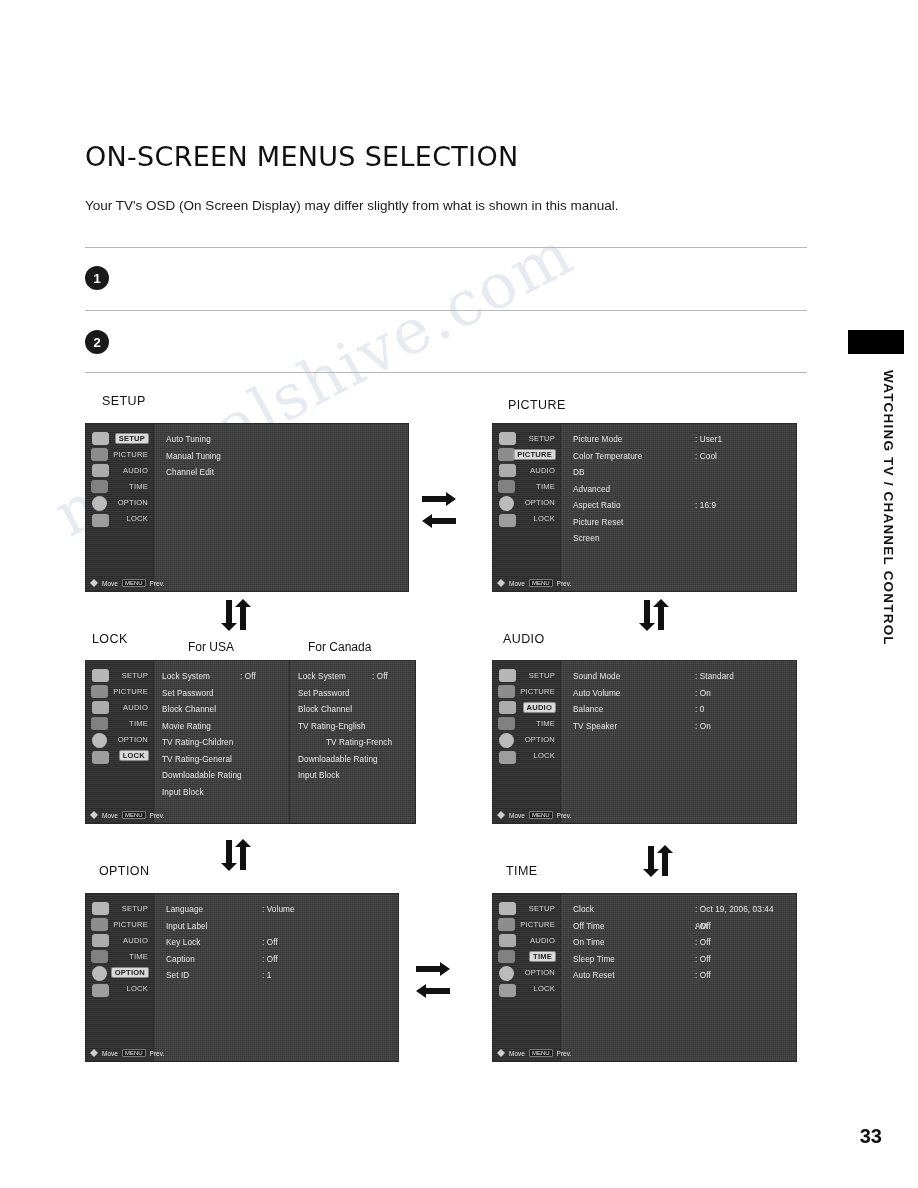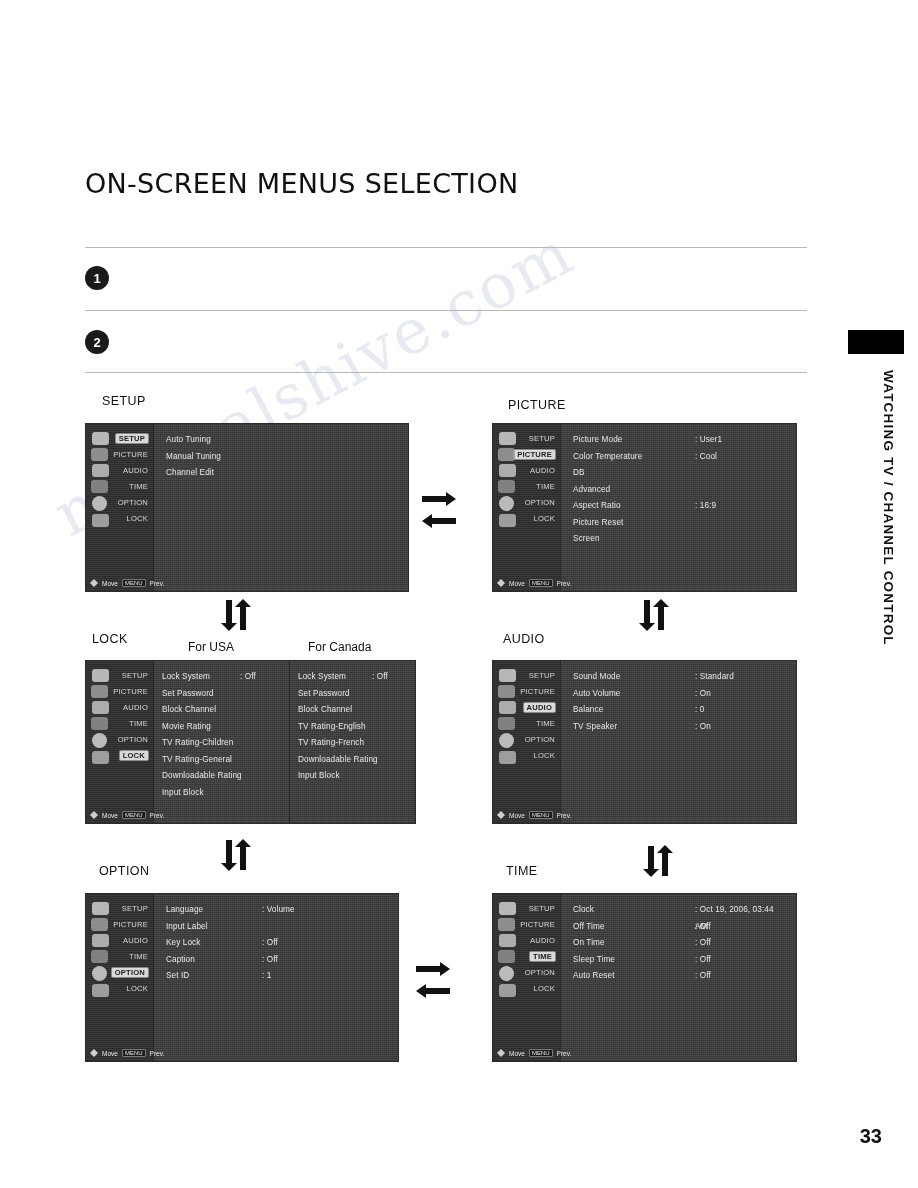--- a/index.html
+++ b/index.html
@@ -23,21 +23,21 @@
     font-size:13.5px;letter-spacing:1.2px;font-weight:700;
     color:#111;line-height:28px;
     text-align:left;
   }
   .page-num{
     position:absolute;right:36px;bottom:40px;font-size:20px;font-weight:700;color:#111;
   }
 
   
   .h1{
-    position:absolute;left:85px;top:150px;
+    position:absolute;left:85px;top:123px;
     font-size:27px;letter-spacing:.3px;font-weight:400;
     font-family:"DejaVu Sans", sans-serif;
     color:#111;
   }
   .intro{
     position:absolute;left:85px;top:198px;
     font-size:13.5px;color:#1a1a1a;
   }
   .rule{
     position:absolute;left:85px;width:722px;height:1px;background:#b9b9b9;
@@ -147,20 +147,21 @@
   }
 </style>
 </head>
 <body>
 
 <div class="page">
 
   <div class="wm">manualshive.com</div>
 
   <h1 class="h1">ON-SCREEN MENUS SELECTION</h1>
+  <div class="intro">Your TV's OSD (On Screen Display) may differ slightly from what is shown in this manual.</div>
 
   <div class="rule r1"></div>
   <div class="rule r2"></div>
   <div class="rule r3"></div>
 
   <div class="step step1">
     <div class="bullet">1</div>
   </div>
 
   <div class="step step2">
@@ -394,21 +395,21 @@
         </div>
       <div class="row">
           <span class="k" style="width:74px;flex:0 0 74px;">Block Channel</span>
           <span class="v"></span>
         </div>
       <div class="row">
           <span class="k" style="width:100px;flex:0 0 100px;">TV Rating-English</span>
           <span class="v"></span>
         </div>
       <div class="row">
-          <span class="k" style="width:100px;flex:0 0 100px;">TV Rating-French</span>
+          <span class="k" style="width:100px;flex:0 0 100px;margin-left:28px;">TV Rating-French</span>
           <span class="v"></span>
         </div>
       <div class="row">
           <span class="k" style="width:100px;flex:0 0 100px;">Downloadable Rating</span>
           <span class="v"></span>
         </div>
       <div class="row">
           <span class="k" style="width:100px;flex:0 0 100px;">Input Block</span>
           <span class="v"></span>
         </div>

